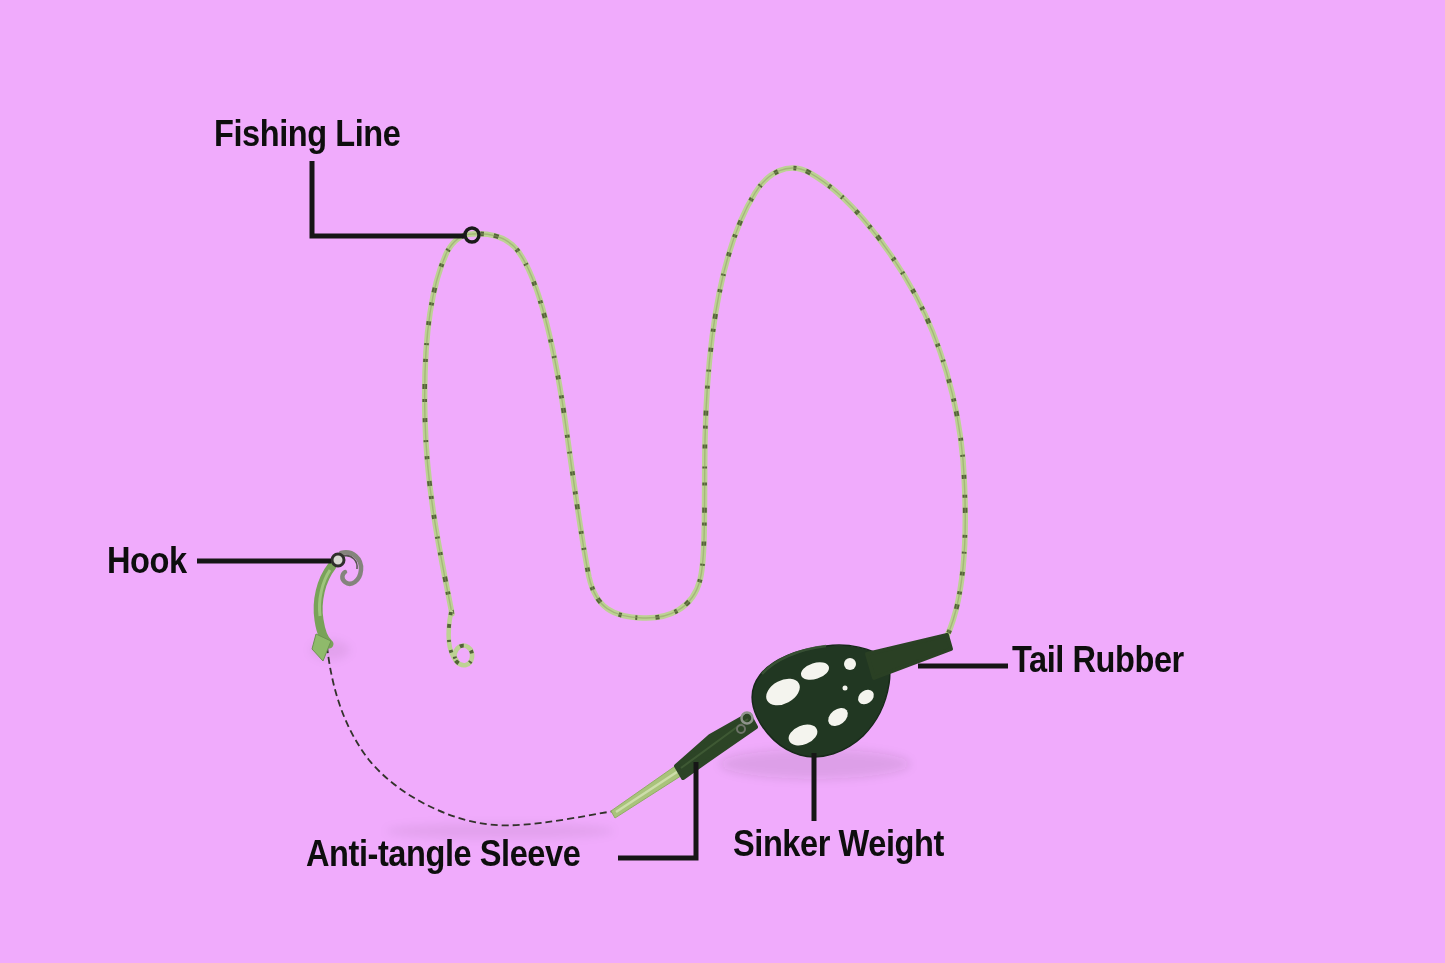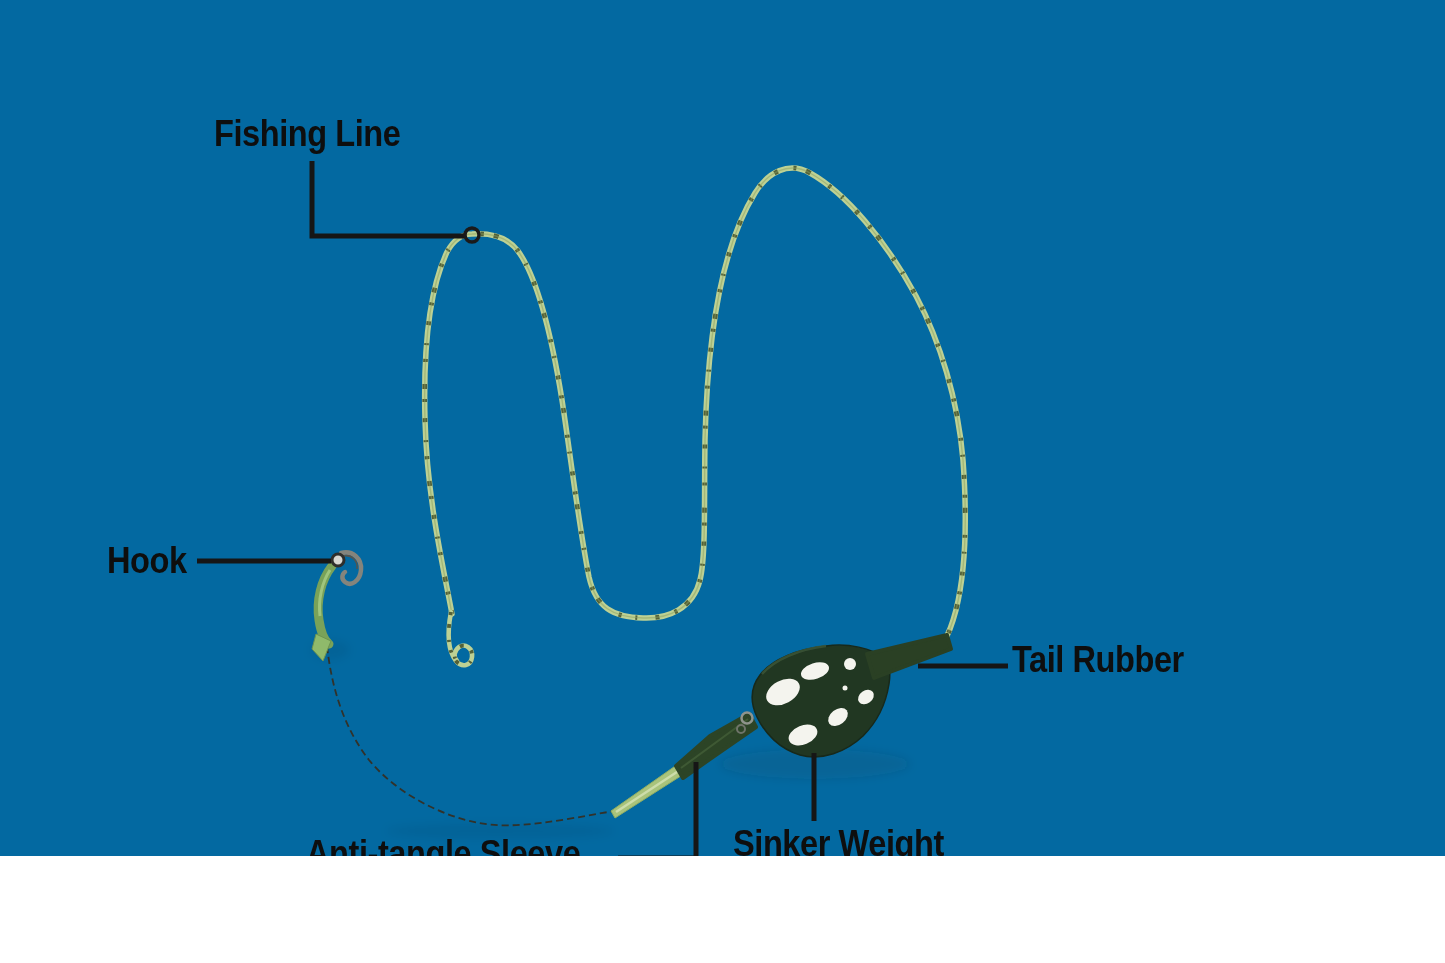--- a/index.html
+++ b/index.html
@@ -1,19 +1,19 @@
 <!DOCTYPE html>
 <html><head>
 <meta charset="utf-8">
 <style>
   html,body{margin:0;padding:0;background:#ffffff;}
   #stage{
     position:relative;
-    width:1445px;height:856px;
-    background:#0369a1;
+    width:1445px;height:963px;
+    background:#f0abfc;
     overflow:hidden;
     font-family:"Liberation Sans", sans-serif;
   }
   #rig-svg{position:absolute;left:0;top:0;}
   .lbl{
     position:absolute;
     font-weight:700;
     font-size:37px;
     letter-spacing:-0.5px;
     color:#0e0e0e;

